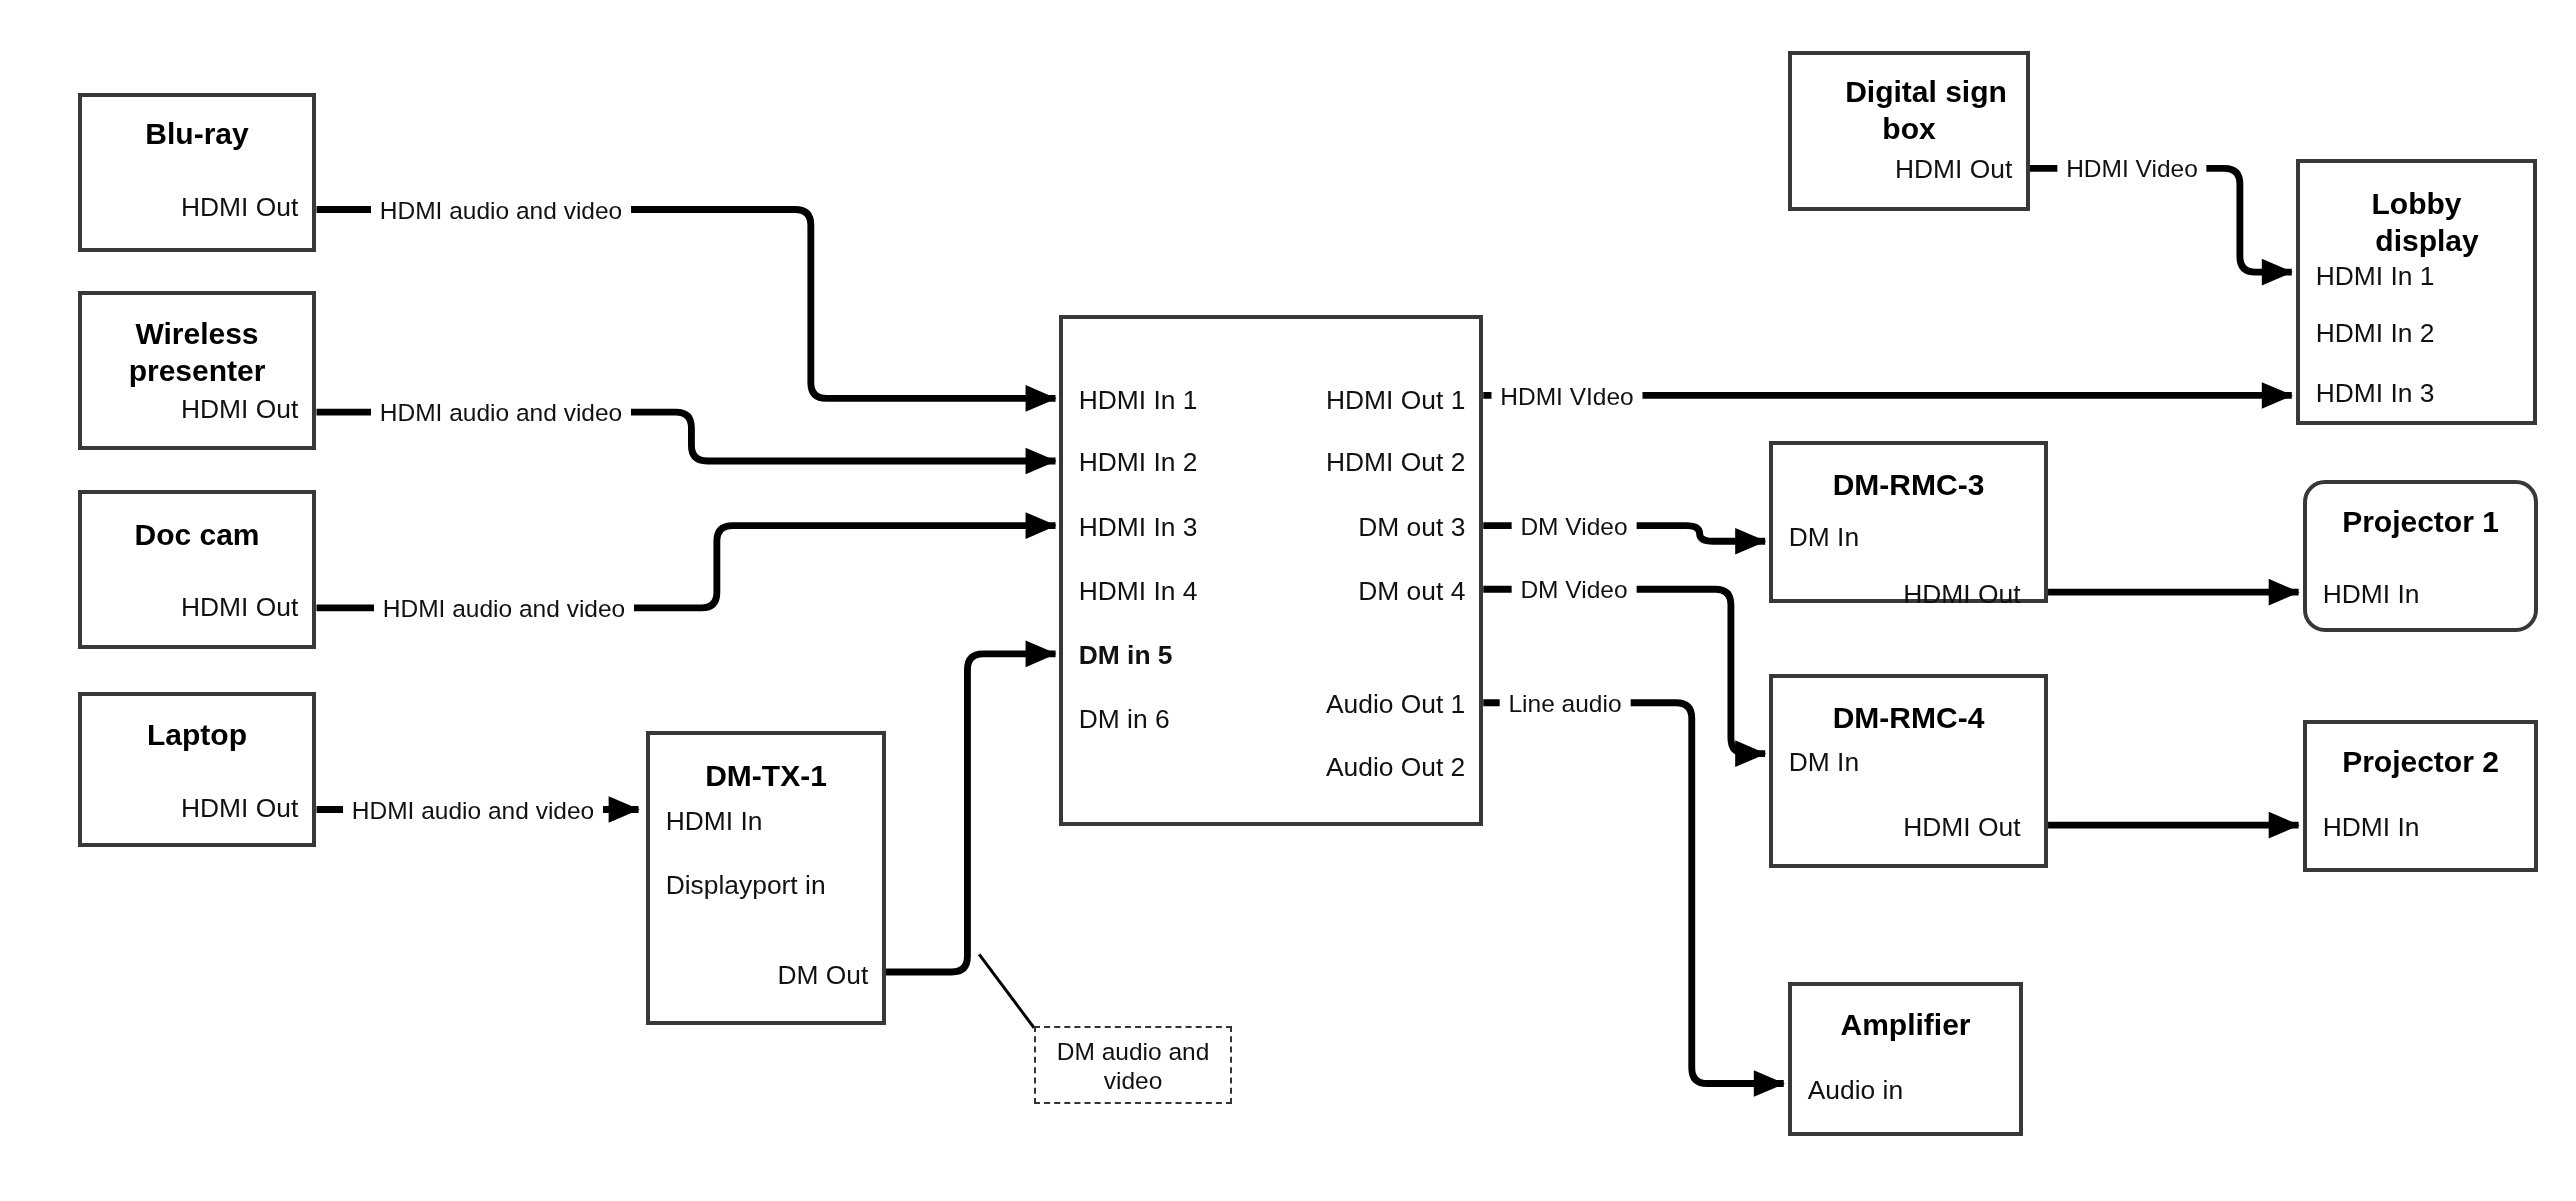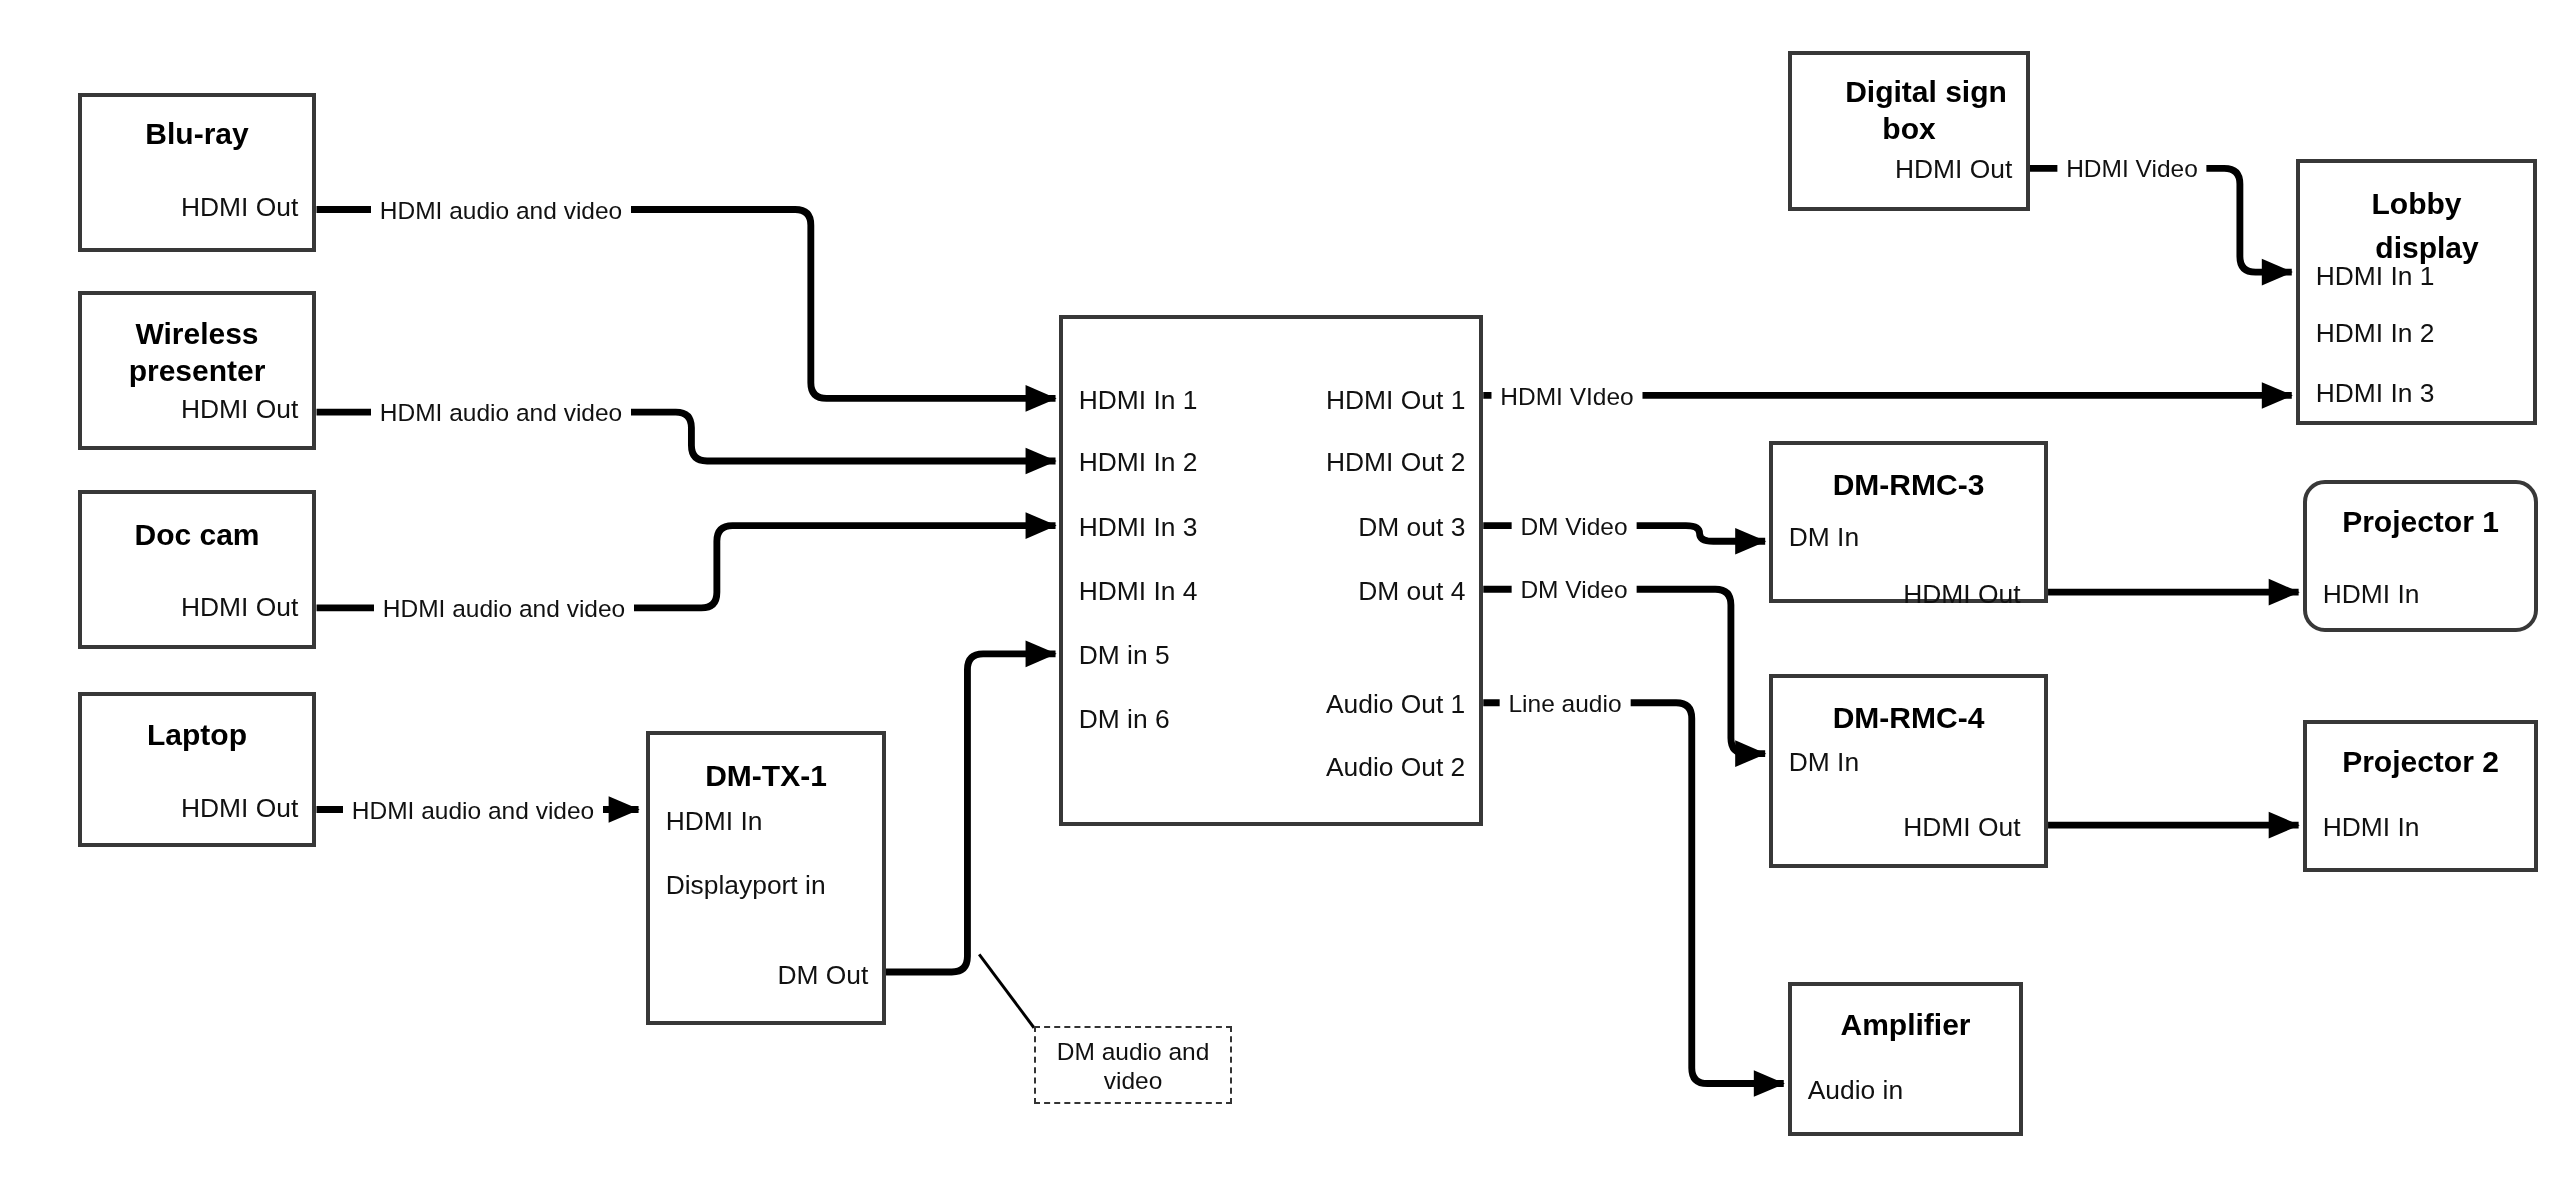--- a/index.html
+++ b/index.html
@@ -131,39 +131,39 @@
     <div class="port p-left" style="top:70px;">HDMI In</div>
     <div class="port p-left" style="top:134px;">Displayport in</div>
     <div class="port p-right" style="top:224px;">DM Out</div>
   </div>
 
   <div class="box" style="left:1059px; top:315px; width:424px; height:511px;">
     <div class="port p-left" style="top:65px;">HDMI In 1</div>
     <div class="port p-left" style="top:127px;">HDMI In 2</div>
     <div class="port p-left" style="top:192px;">HDMI In 3</div>
     <div class="port p-left" style="top:256px;">HDMI In 4</div>
-    <div class="port p-left" style="top:320px;">DM in 5</div>
+    <div class="port p-left" style="top:320px;font-weight:bold;">DM in 5</div>
     <div class="port p-left" style="top:384px;">DM in 6</div>
     <div class="port p-right" style="top:65px;">HDMI Out 1</div>
     <div class="port p-right" style="top:127px;">HDMI Out 2</div>
     <div class="port p-right" style="top:192px;">DM out 3</div>
     <div class="port p-right" style="top:256px;">DM out 4</div>
     <div class="port p-right" style="top:369px;">Audio Out 1</div>
     <div class="port p-right" style="top:432px;">Audio Out 2</div>
   </div>
 
   <div class="box" style="left:1788px; top:51px; width:242px; height:160px;">
     <div class="box-title" style="top:17.6px;padding-left:34px;">Digital sign</div>
     <div class="box-title" style="top:55px;">box</div>
     <div class="port p-right" style="top:98px;">HDMI Out</div>
   </div>
 
   <div class="box" style="left:2296px; top:159px; width:241px; height:266px;">
     <div class="box-title" style="top:21.5px;">Lobby</div>
-    <div class="box-title" style="top:66px;padding-left:21px;">display</div>
+    <div class="box-title" style="top:59px;padding-left:21px;">display</div>
     <div class="port p-left" style="top:97px;">HDMI In 1</div>
     <div class="port p-left" style="top:154px;">HDMI In 2</div>
     <div class="port p-left" style="top:214px;">HDMI In 3</div>
   </div>
 
   <div class="box" style="left:1769px; top:441px; width:279px; height:162px;">
     <div class="box-title" style="top:20.6px;">DM-RMC-3</div>
     <div class="port p-left" style="top:76px;">DM In</div>
     <div class="port p-right" style="top:133px; right:23.5px;">HDMI Out</div>
   </div>

